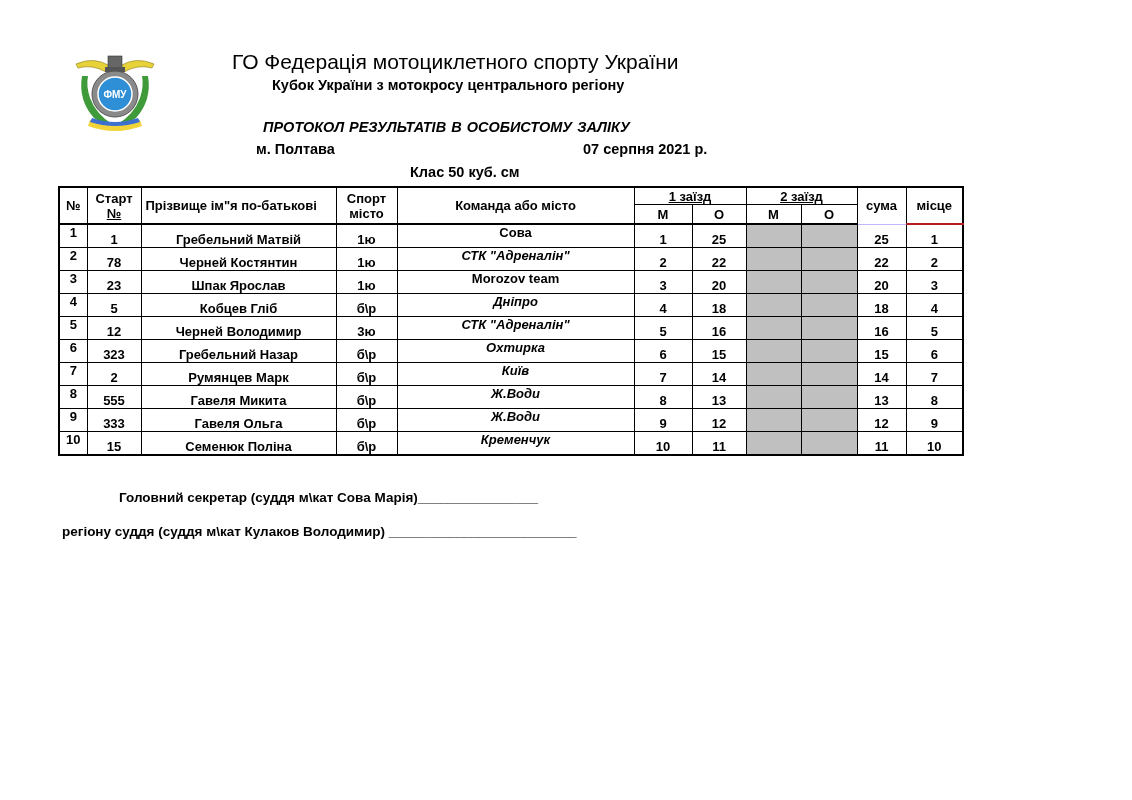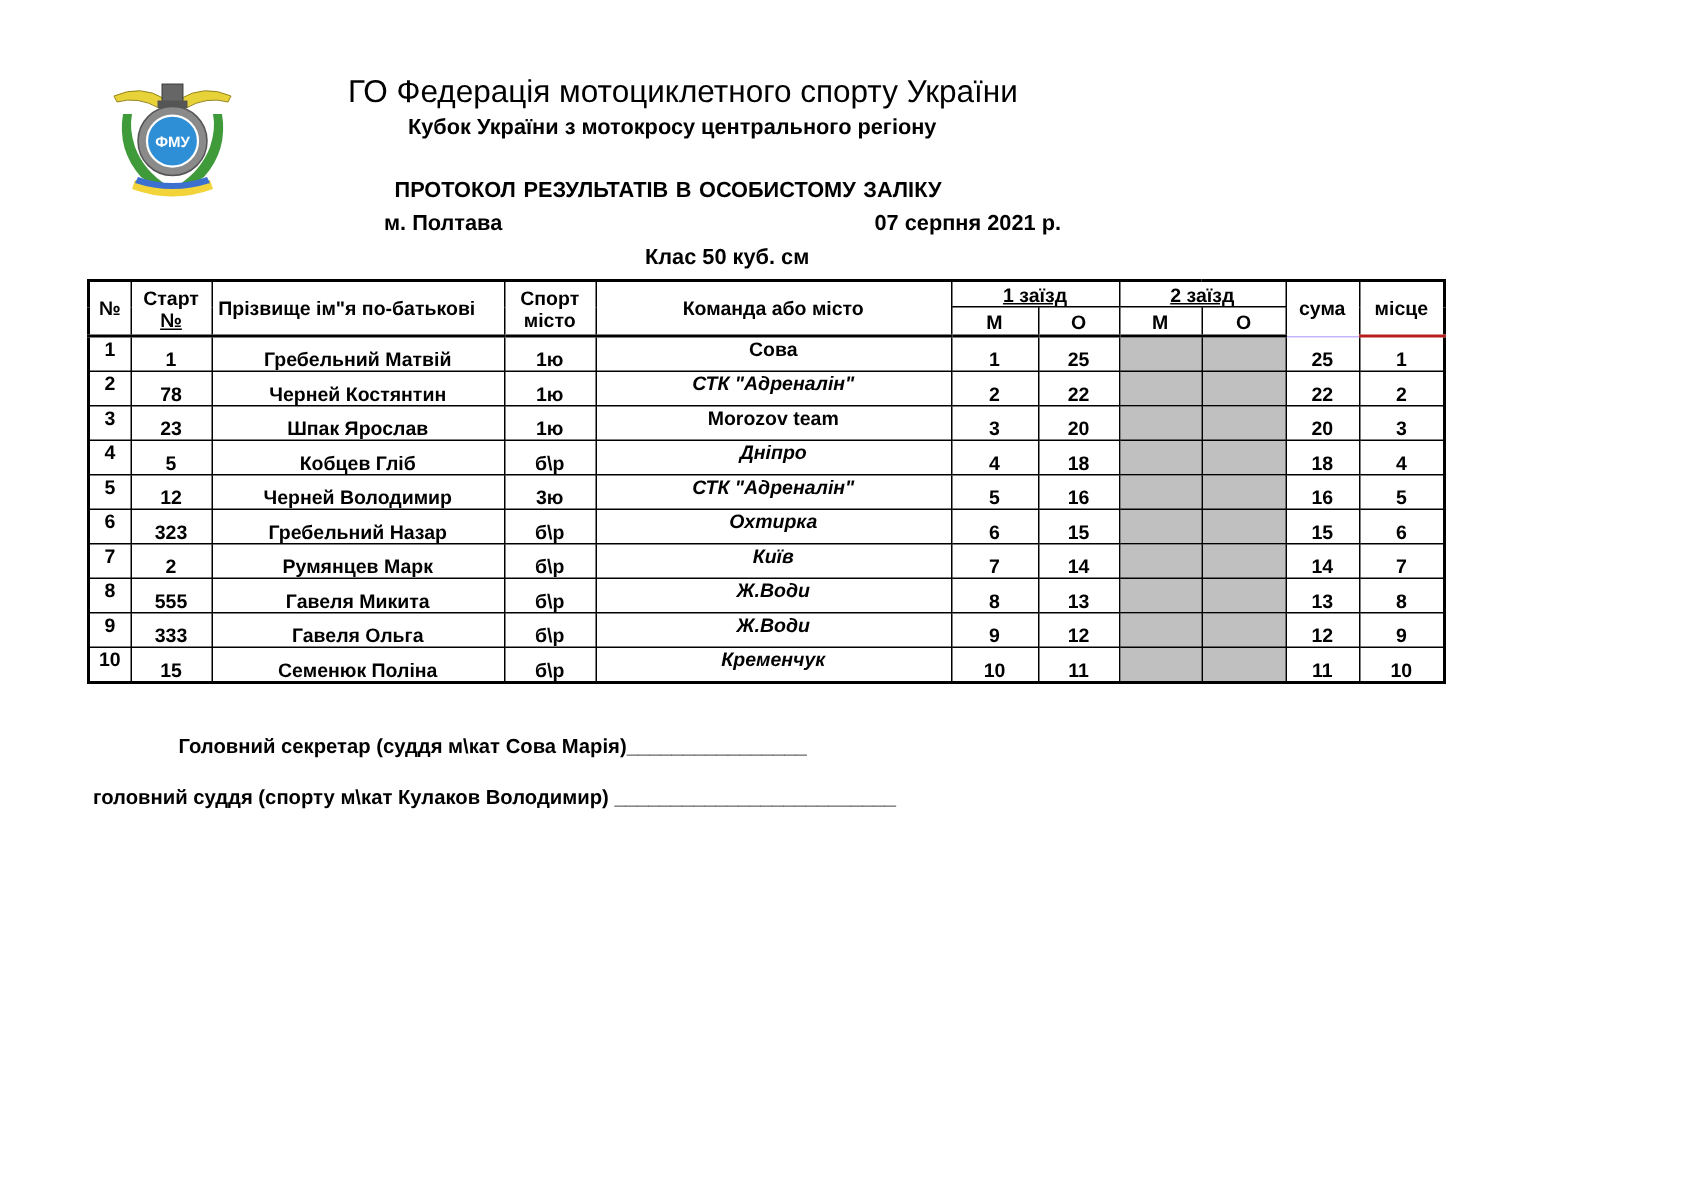--- a/index.html
+++ b/index.html
@@ -2,24 +2,24 @@
 <html><head>
   <meta charset="utf-8">
   <style>
     html, body { margin:0; padding:0; background:#ffffff; }
     body { width:1132px; height:800px; position:relative; overflow:hidden;
            font-family:"Liberation Sans", sans-serif; color:#000; }
     .abs { position:absolute; white-space:nowrap; }
     .logo { position:absolute; left:72px; top:52px; width:86px; height:82px; }
     .title1 { left:232px; top:50px; font-size:21px; font-weight:normal; }
     .title2 { left:272px; top:77px; font-size:14.5px; font-weight:bold; }
-    .title3 { left:263px; top:119px; font-size:14.5px; font-weight:bold; word-spacing:1px; }
+    .title3 { left:263px; top:119px; font-size:14.5px; font-weight:bold; word-spacing:1px;font-style:italic; }
     .city   { left:256px; top:141px; font-size:14.5px; font-weight:bold; }
     .date   { left:583px; top:141px; font-size:14.5px; font-weight:bold; }
-    .klass  { left:410px; top:164px; font-size:14.5px; font-weight:bold;margin-left:20px; }
+    .klass  { left:410px; top:164px; font-size:14.5px; font-weight:bold; }
 
     table.res { position:absolute; left:58px; top:186px; border-collapse:collapse;
                 table-layout:fixed; }
     table.res td, table.res th { border:1px solid #000; padding:0; font-size:13px;
                 font-weight:bold; text-align:center; overflow:hidden; white-space:nowrap; }
     table.res { border:2px solid #000; }
     th.h { font-size:13px; line-height:15px; }
     th.sub { height:18px; border-top:1px solid #000; }
     th.top { height:16px; }
     td { height:22px; }
@@ -234,13 +234,13 @@
         <td class="num">11</td>
         <td class="num grey"></td>
         <td class="num grey"></td>
         <td class="num">11</td>
         <td class="num">10</td>
       </tr>
     </tbody>
 </table>
 
 <div class="abs sig1">Головний секретар (суддя м\кат Сова Марія)________________</div>
-<div class="abs sig2">головний суддя (спорту м\кат Кулаков Володимир) _________________________</div>
+<div class="abs sig2">регіону суддя (суддя м\кат Кулаков Володимир) _________________________</div>
 
 </body></html>

